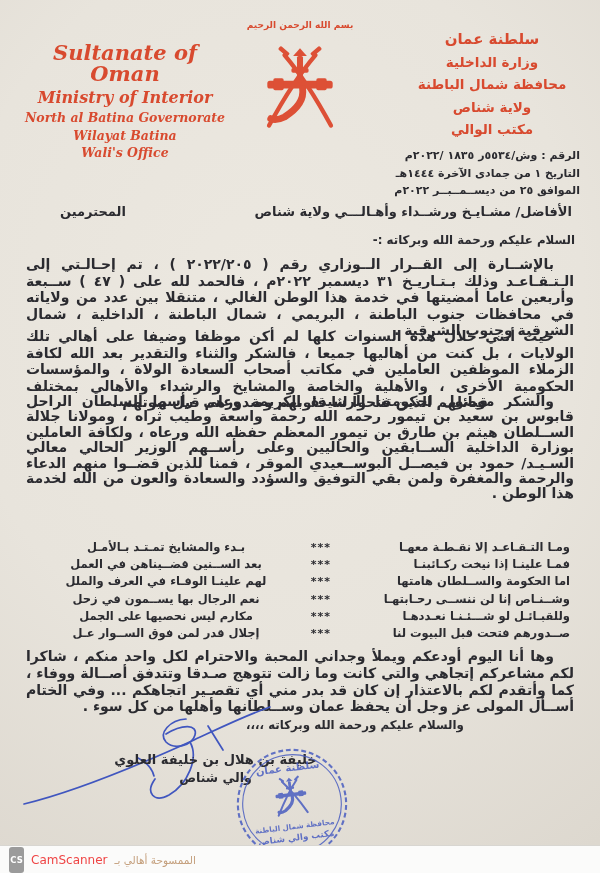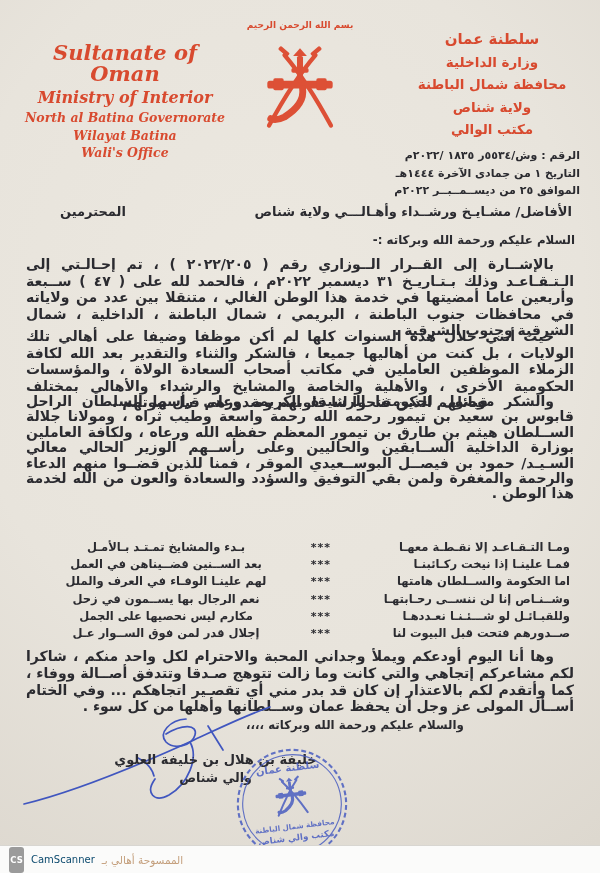--- a/index.html
+++ b/index.html
@@ -63,21 +63,21 @@
   .signatory .tt{font-size:12.5px;font-weight:700;}
   .stamp{left:234px;top:744px;width:116px;height:120px;z-index:5;opacity:.82;
     transform:rotate(-7deg);}
   .stamp text{font-family:"DejaVu Sans",sans-serif;font-weight:700;fill:#4459c0;}
 
   
   .scanbar{left:0;right:0;bottom:0;height:27px;background:#fbfbfa;border-top:1px solid #d8d6d1;
     display:flex;align-items:center;gap:7px;padding:0 9px;z-index:10;direction:ltr;}
   .cs-badge{width:15px;height:26px;background:#9b9b9b;color:#fff;border-radius:3px;
     font-size:8.5px;font-weight:700;display:flex;align-items:center;justify-content:center;}
-  .cs-name{color:#0c4a6e;font-size:10px;}
+  .cs-name{color:#ef4444;font-size:12px;}
   .cs-note{color:#c49f7c;font-size:10.5px;direction:rtl;}
 </style>
 </head>
 <body>
 
 <div class="page">
 
   <svg width="0" height="0" style="position:absolute">
     <symbol id="khanjar" viewBox="0 0 100 100">
       <path d="M14 96 C28 70 44 42 68 14" stroke="currentColor" stroke-width="5" fill="none" stroke-linecap="round"></path>

